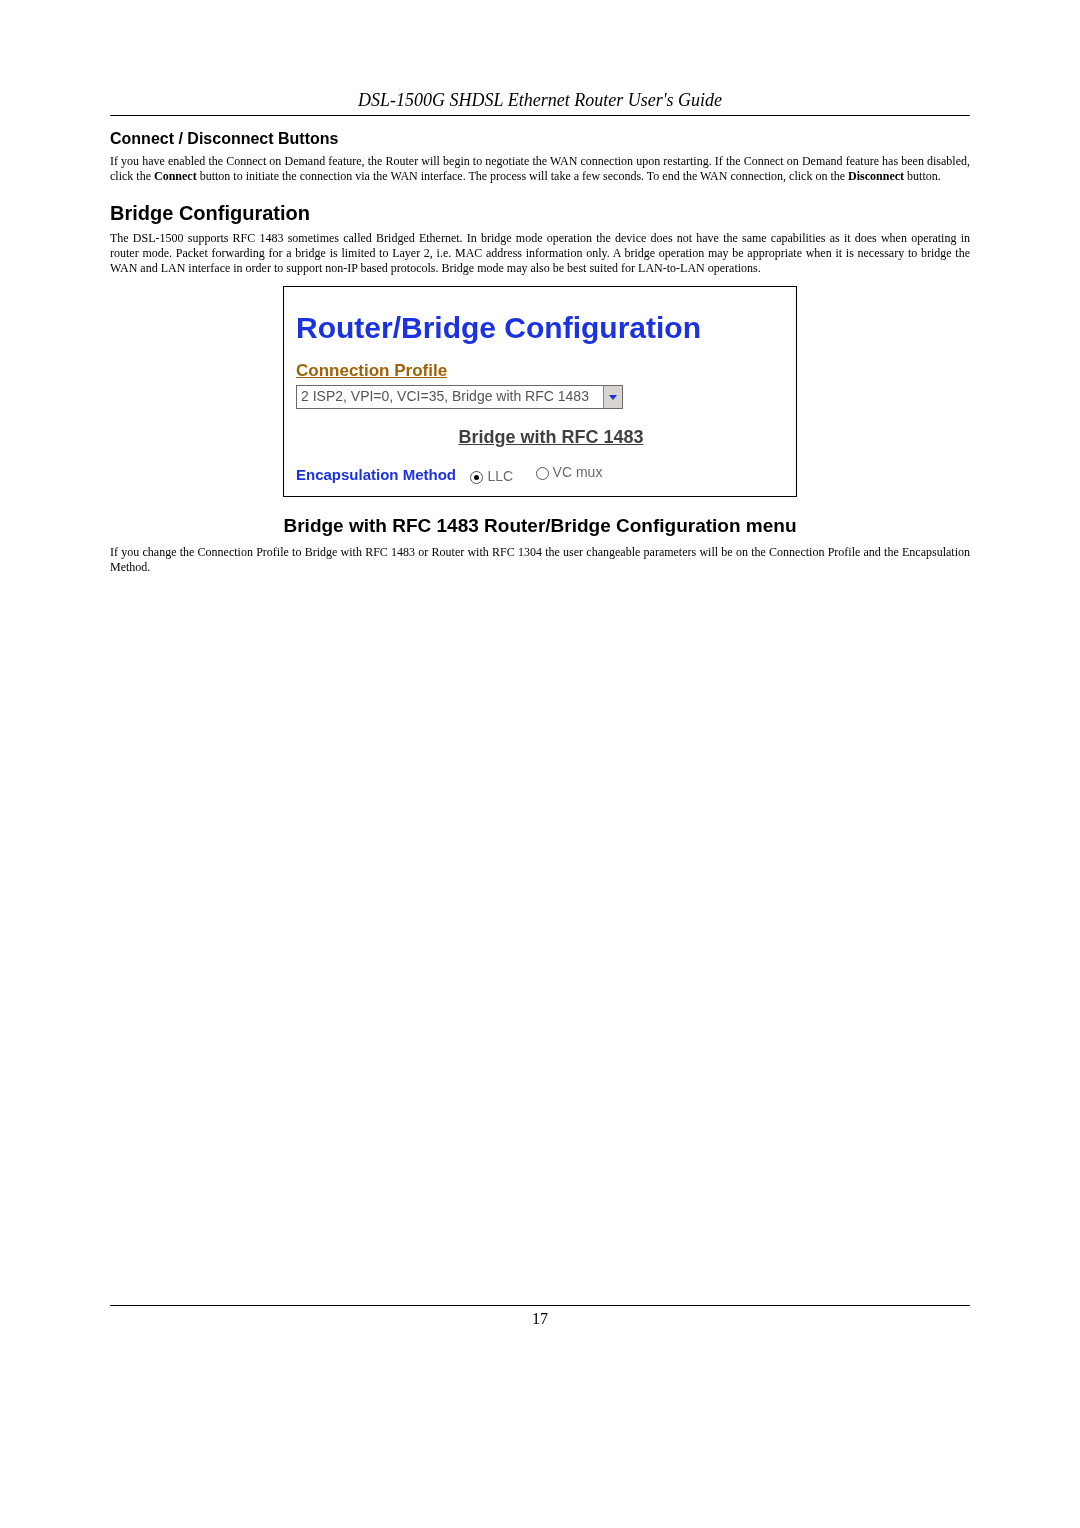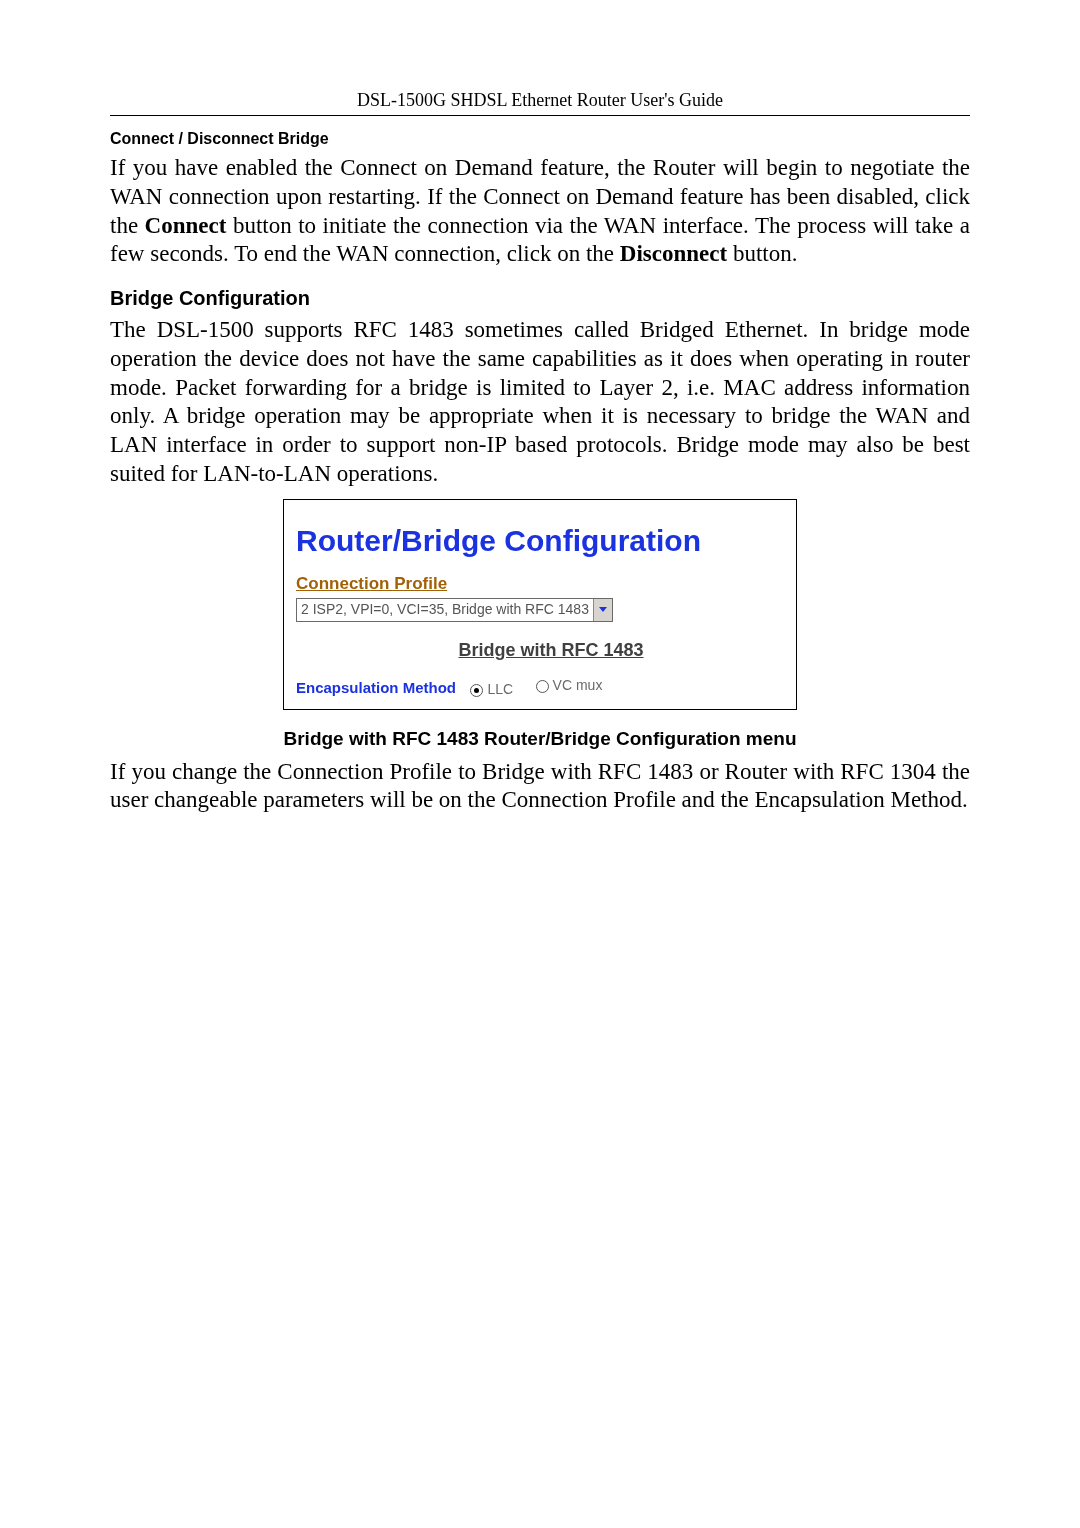--- a/index.html
+++ b/index.html
@@ -8,41 +8,42 @@
     background: #fff;
     font-family: "Times New Roman", Times, serif;
     color: #000;
     width: 1080px;
   }
   .page {
     padding: 90px 110px 60px 110px;
   }
   .running-head {
     text-align: center;
+    font-style: italic;
     font-size: 18px;
     margin-bottom: 4px;
   }
   .hr {
     border: 0;
     border-top: 1px solid #000;
     margin: 2px 0 14px 0;
   }
   .hr-foot {
     border: 0;
     border-top: 1px solid #000;
     margin: 730px 0 2px 0;
   }
   .section-small {
     font-family: Arial, Helvetica, sans-serif;
     font-weight: bold;
     font-size: 16px;
     margin: 10px 0 6px 0;
   }
   .body-text {
-    font-size: 23px;
+    font-size: 12px;
     line-height: 1.25;
     text-align: justify;
     margin: 0 0 10px 0;
   }
   .section-heading {
     font-family: Arial, Helvetica, sans-serif;
     font-weight: bold;
     font-size: 20px;
     margin: 18px 0 6px 0;
   }
@@ -85,21 +86,21 @@
   .combo {
     display: inline-flex;
     align-items: stretch;
     border: 1px solid #6a6a6a;
     background: #fff;
     height: 22px;
   }
   .combo-text {
     font-size: 14px;
     color: #555;
-    padding: 2px 4px 0 4px;
+    padding: 2px 14px 0 4px;
     white-space: nowrap;
   }
   .combo-btn {
     width: 18px;
     background: #d8d4d0;
     border-left: 1px solid #888;
     display: flex;
     align-items: center;
     justify-content: center;
   }
@@ -163,21 +164,21 @@
   }
 </style>
 </head>
 <body>
 
 <div class="page">
 
   <div class="running-head">DSL-1500G SHDSL Ethernet Router User's Guide</div>
   <hr class="hr">
 
-  <div class="section-small">Connect / Disconnect Bridge</div>
+  <div class="section-small">Connect / Disconnect Buttons</div>
   <p class="body-text">
     <span>If you have enabled the Connect on Demand feature, the Router will begin to negotiate the WAN connection upon restarting. If the Connect on Demand feature has been disabled, click the </span><b>Connect</b><span> button to initiate the connection via the WAN interface. The process will take a few seconds. To end the WAN connection, click on the </span><b>Disconnect</b><span> button.</span>
   </p>
 
   <div class="section-heading">Bridge Configuration</div>
   <p class="body-text">The DSL-1500 supports RFC 1483 sometimes called Bridged Ethernet. In bridge mode operation the device does not have the same capabilities as it does when operating in router mode. Packet forwarding for a bridge is limited to Layer 2, i.e. MAC address information only. A bridge operation may be appropriate when it is necessary to bridge the WAN and LAN interface in order to support non-IP based protocols. Bridge mode may also be best suited for LAN-to-LAN operations.</p>
 
   <div class="shot">
     <div class="shot-title">Router/Bridge Configuration</div>
 

